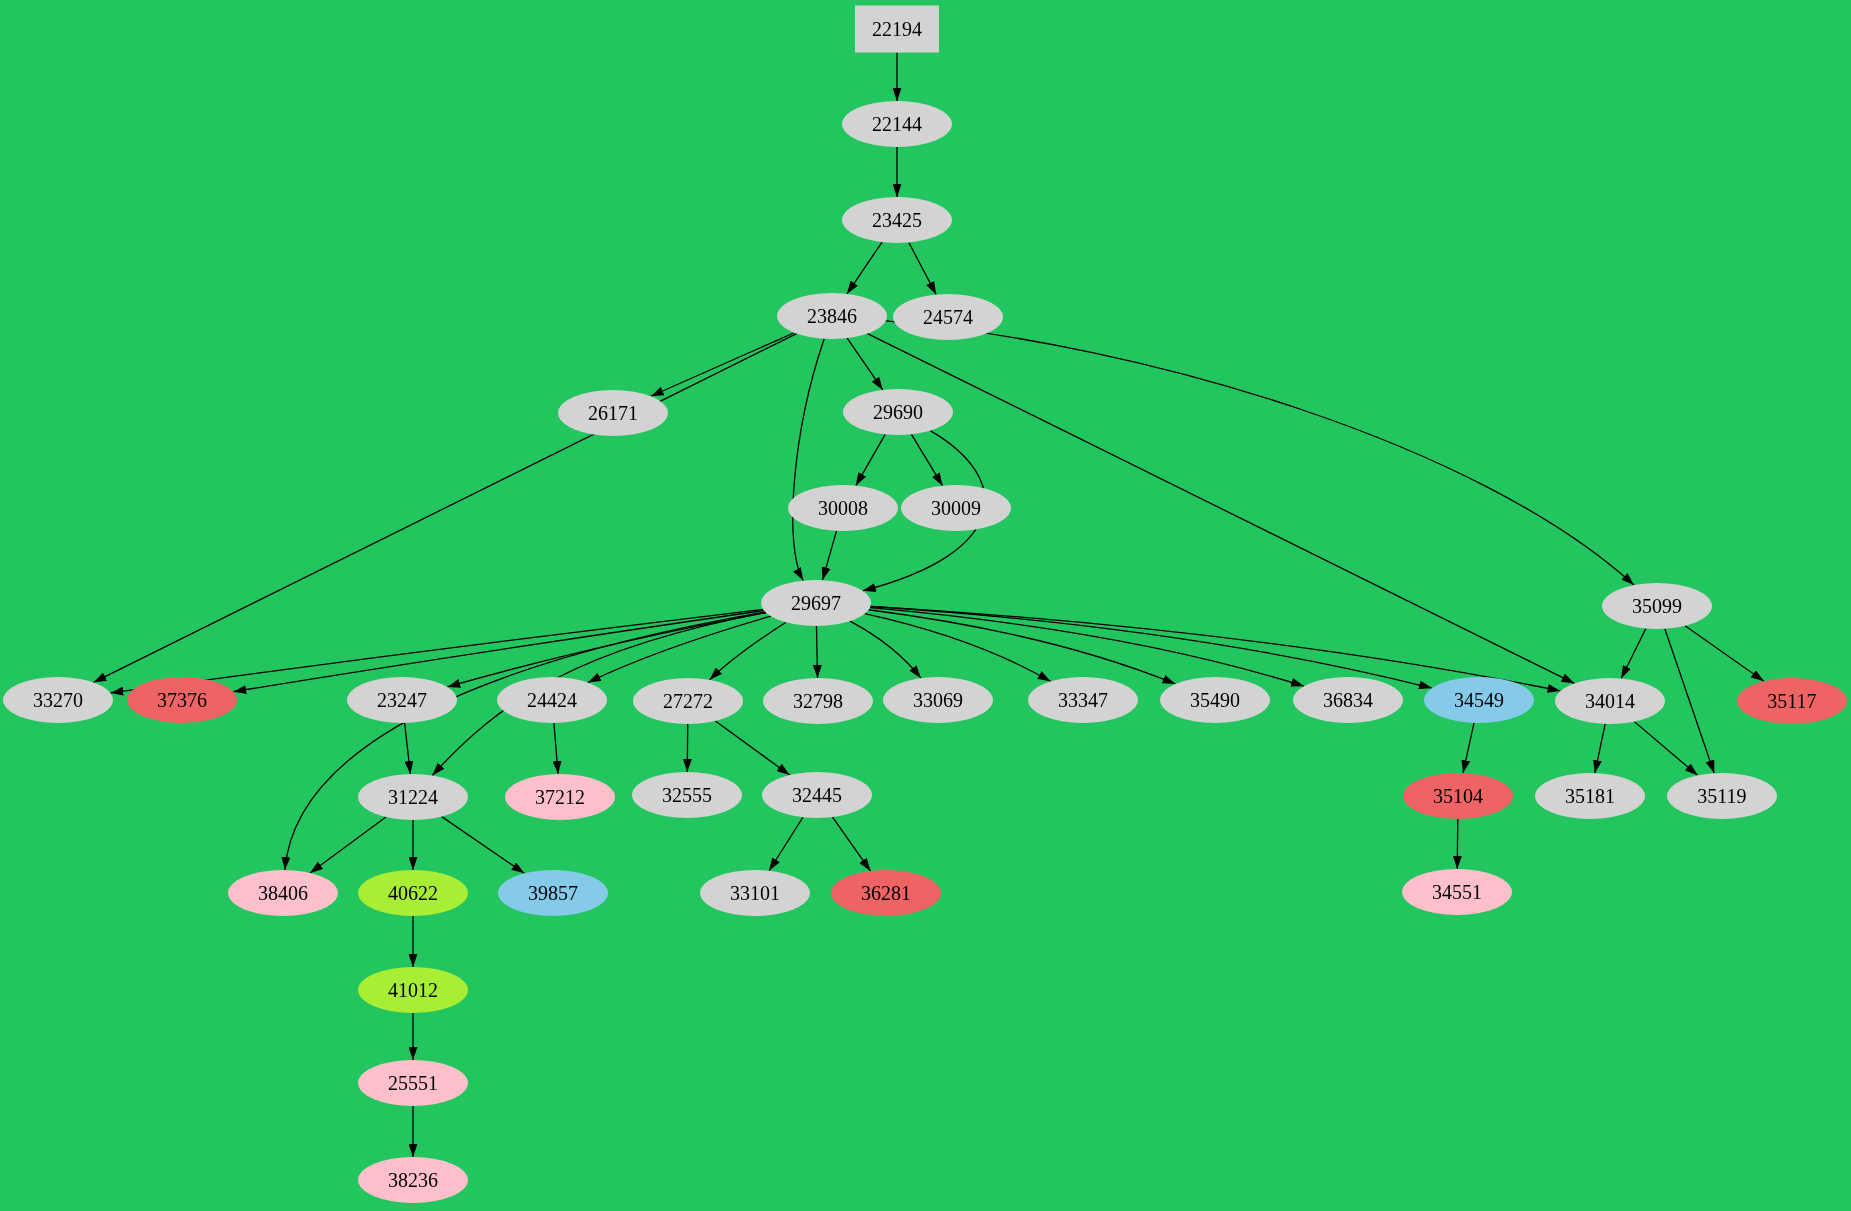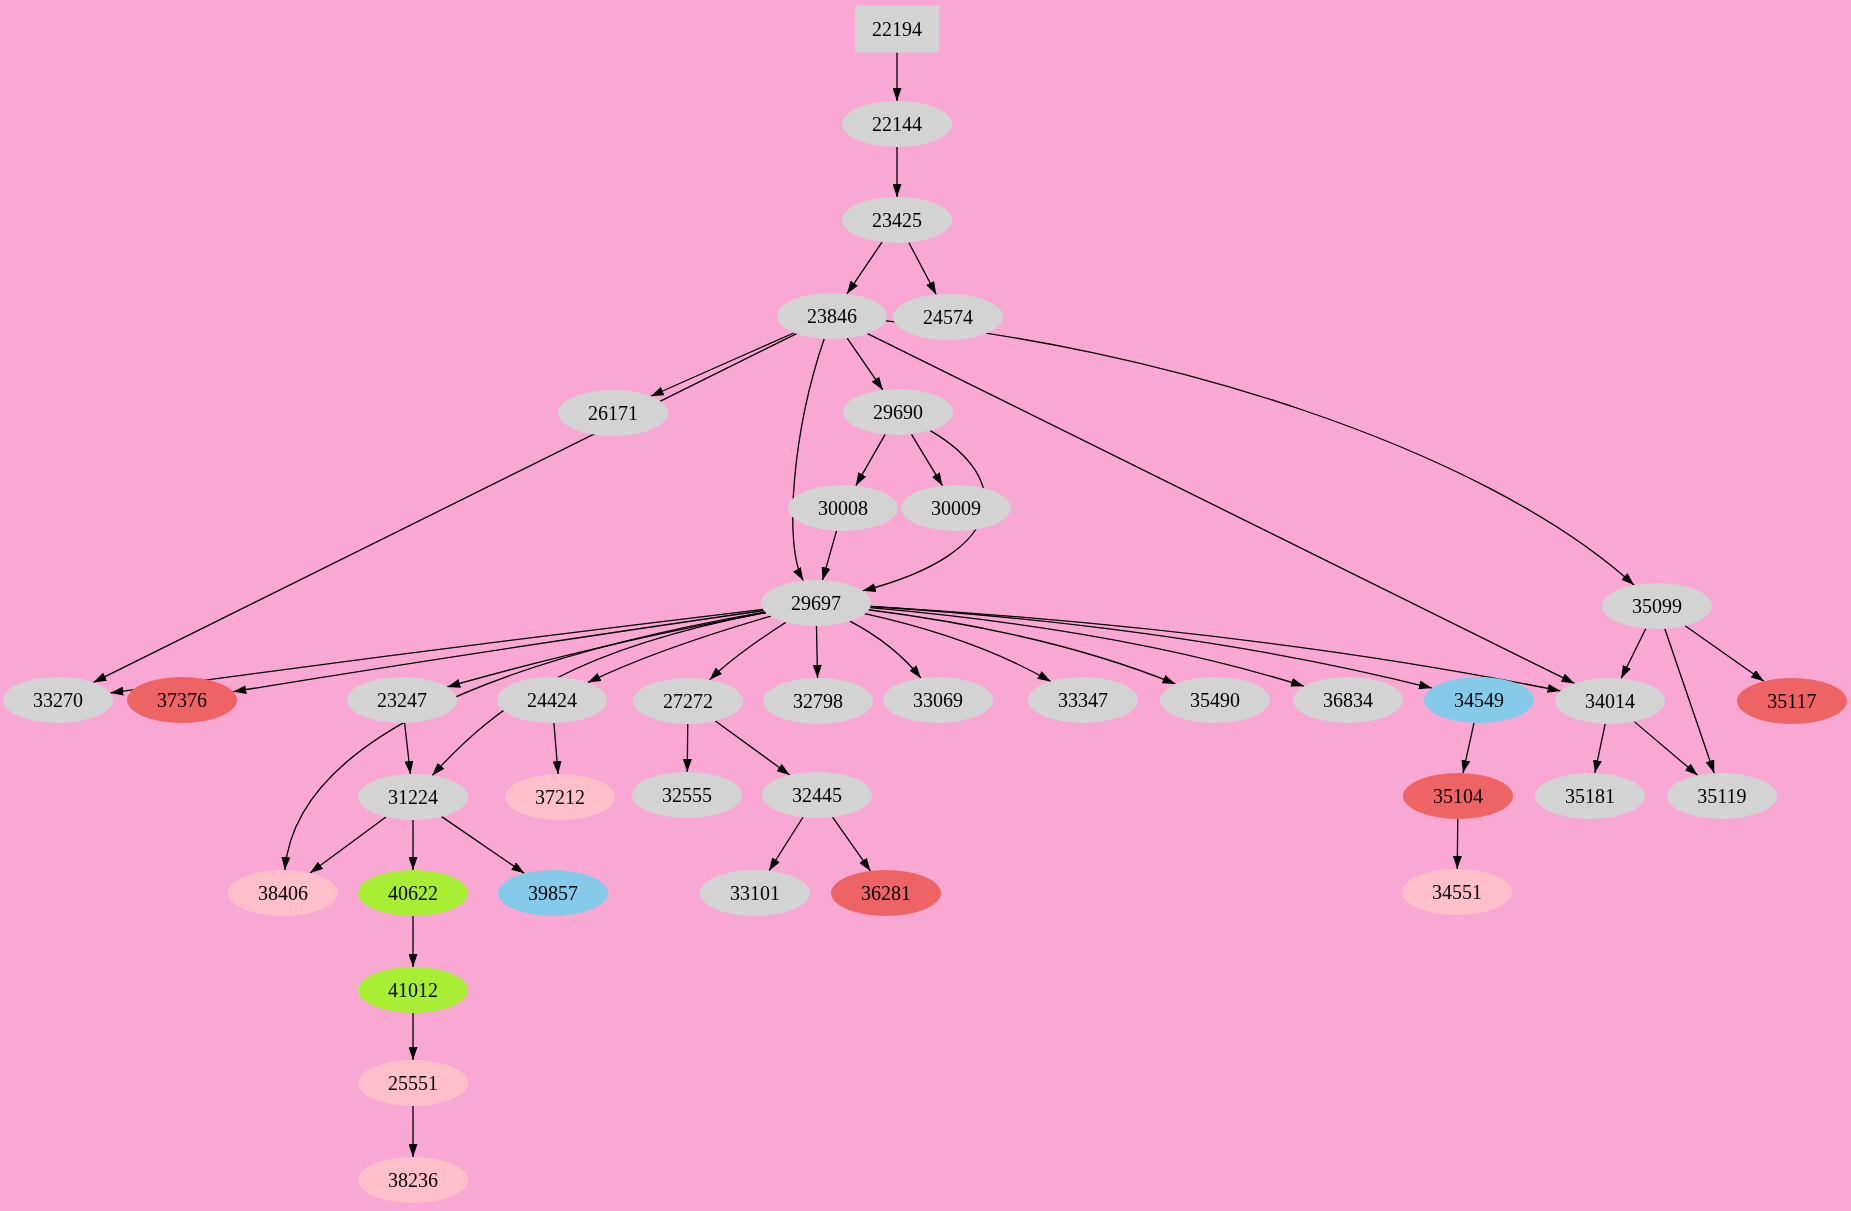--- a/index.html
+++ b/index.html
@@ -1,19 +1,19 @@
 <!DOCTYPE html>
 <html><head>
 <meta charset="utf-8">
 <style>
   html,body{margin:0;padding:0;background:#ffffff;}
   .canvas{
     position:relative;
     width:1851px;height:1211px;
-    background:#f9a8d4;
+    background:#22c55e;
     font-family:"Liberation Serif", serif;
     overflow:hidden;
   }
   svg{display:block;}
   .edge{fill:none;stroke:#000000;stroke-width:1.3px;}
   .node-shape{stroke:none;}
   .node-label{
     font-family:"Liberation Serif", serif;
     font-size:20px;
     fill:#000000;

